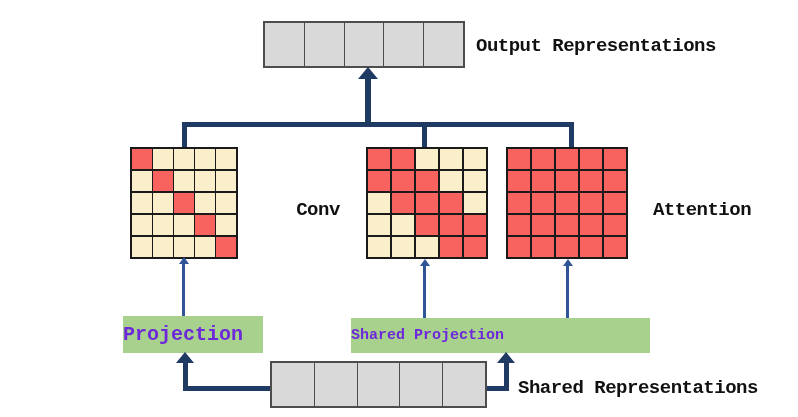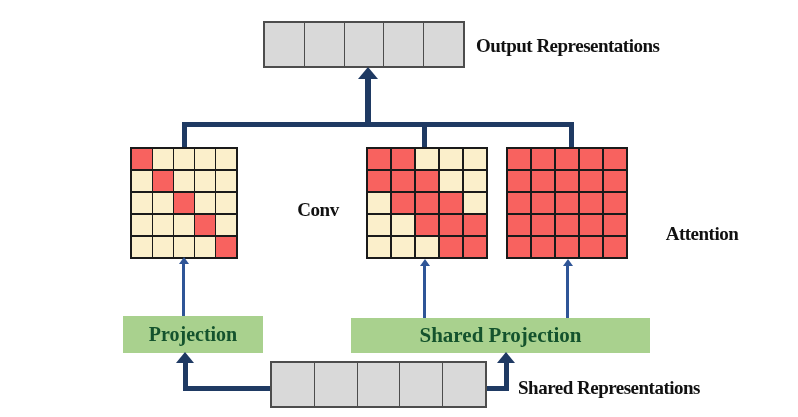--- a/index.html
+++ b/index.html
@@ -1,39 +1,39 @@
 <!DOCTYPE html>
 <html style="--red: #f8625f; --cream: #fbefcb; --gray: #d9d9d9; --green: #a9d18e; --navy: #1f3a63; --thin: #2f5597;"><head>
 <meta charset="utf-8">
 <style>
   :root{
     --red:#f8625f; --cream:#fbefcb; --gray:#d9d9d9; --green:#a9d18e;
     --navy:#1f3a63; --thin:#2f5597; --grid-line:#1a1a1a; --gray-line:#4d4d4d;
   }
   html,body{margin:0;padding:0;}
   body{background:#ffffff;font-family:"Liberation Mono","DejaVu Sans Mono",monospace;}
-  .canvas{position:relative;width:798px;height:417px;background:#ffffff;overflow:hidden;font-family:Liberation Serif, serif;}
+  .canvas{position:relative;width:798px;height:417px;background:#ffffff;overflow:hidden;}
 
   
   .vec{position:absolute;display:grid;grid-auto-flow:column;grid-auto-columns:1fr;
        background:var(--gray-line);gap:1px;border:2px solid var(--gray-line);box-sizing:border-box;}
   .vec .cell{background:var(--gray);}
 
   
   .matrix{position:absolute;display:grid;grid-template-columns:repeat(5,1fr);
           background:var(--grid-line);gap:1.5px;border:2px solid var(--grid-line);box-sizing:border-box;}
   .matrix .cell.on{background:var(--red);}
   .matrix .cell.off{background:var(--cream);}
 
   .lbl{position:absolute;color:#111;font-weight:bold;font-size:19px;
        letter-spacing:-0.5px;text-align:center;white-space:nowrap;}
   .lbl.left-align{text-align:left;}
 
-  .gbox{position:absolute;background:var(--green);color:#14532d;font-weight:bold;
-        text-align:center;box-sizing:border-box;}
+  .gbox{position:absolute;background:var(--green);color:#6d28d9;font-weight:bold;
+        box-sizing:border-box;}
 
   .navy-line{position:absolute;background:var(--navy);}
   .thin-line{position:absolute;background:var(--thin);}
   .tri-up{position:absolute;width:0;height:0;border-left:10px solid transparent;
           border-right:10px solid transparent;border-bottom:12px solid var(--navy);}
   .tri-up.small{border-left-width:9px;border-right-width:9px;border-bottom-width:11px;}
   .tri-up.tiny{border-left-width:5px;border-right-width:5px;border-bottom-width:7px;
                border-bottom-color:var(--thin);}
 
   
@@ -48,31 +48,31 @@
   #drop-attention{left:569px;top:122px;width:5px;height:27px;}
   #output-arrow-shaft{left:365px;top:76px;width:6px;height:51px;}
   #output-arrow-head{left:358px;top:67px;}
 
   #pointwise-grid{left:130px;top:147px;width:108px;height:112px;}
   #conv-grid{left:366px;top:147px;width:122px;height:112px;}
   #attention-grid{left:506px;top:147px;width:122px;height:112px;}
 
   #pointwise-label{left:18px;top:199px;width:104px;}
   #conv-label{left:286px;top:199px;width:64px;}
-  #attention-label{left:644px;top:199px;width:116px;margin-top:24px;}
+  #attention-label{left:644px;top:199px;width:116px;}
 
   #pw-arrow-shaft{left:182px;top:264px;width:3px;height:52px;}
   #pw-arrow-head{left:179px;top:257px;}
   #conv-arrow-shaft{left:423px;top:266px;width:3px;height:52px;}
   #conv-arrow-head{left:420px;top:259px;}
   #attn-arrow-shaft{left:566px;top:266px;width:3px;height:52px;}
   #attn-arrow-head{left:563px;top:259px;}
 
   #projection-box{left:123px;top:316px;width:140px;height:37px;font-size:20px;line-height:37px;}
-  #shared-box{left:351px;top:318px;width:299px;height:35px;font-size:21px;line-height:35px;}
+  #shared-box{left:351px;top:318px;width:299px;height:35px;font-size:15px;line-height:35px;}
 
   #elbow-left-h{left:183px;top:386px;width:87px;height:5px;}
   #elbow-left-v{left:183px;top:360px;width:5px;height:31px;}
   #elbow-left-head{left:176px;top:352px;}
   #elbow-right-h{left:487px;top:386px;width:22px;height:5px;}
   #elbow-right-v{left:504px;top:360px;width:5px;height:31px;}
   #elbow-right-head{left:497px;top:352px;}
 </style>
 </head>
 <body>

